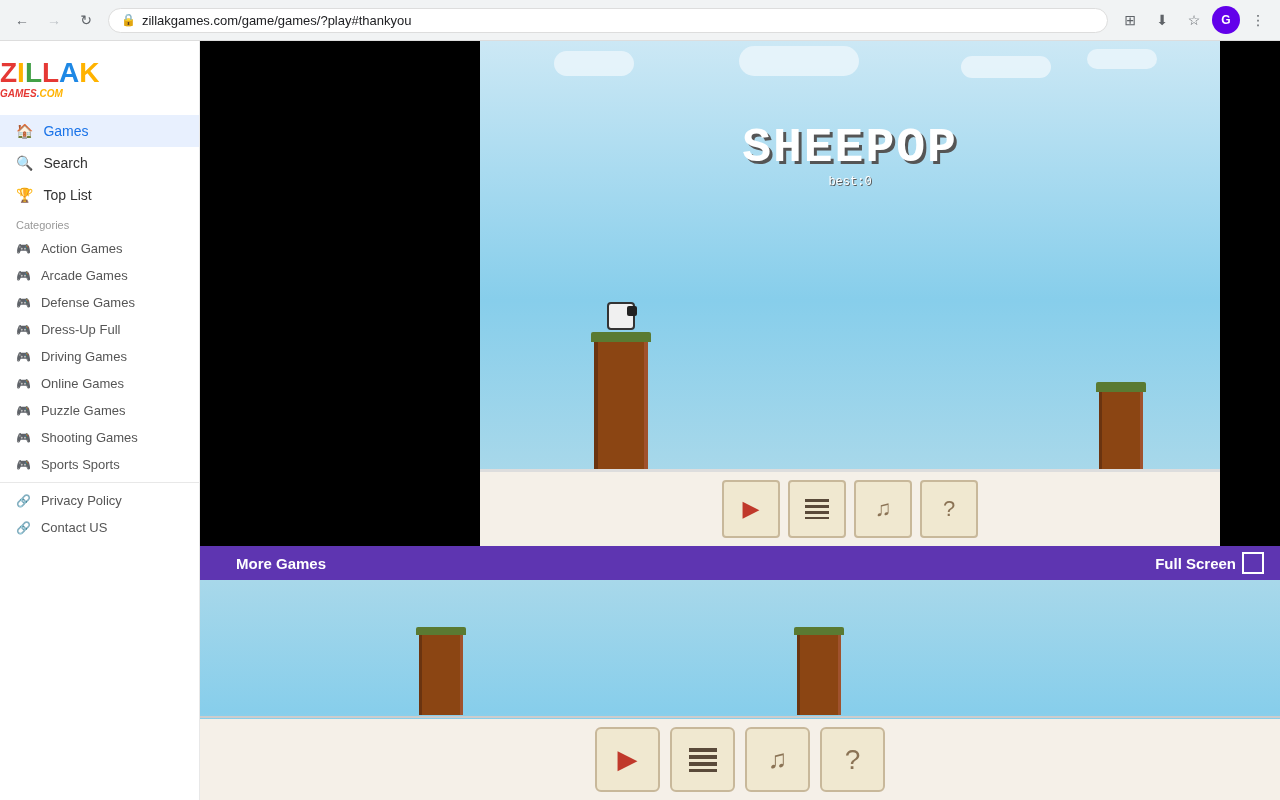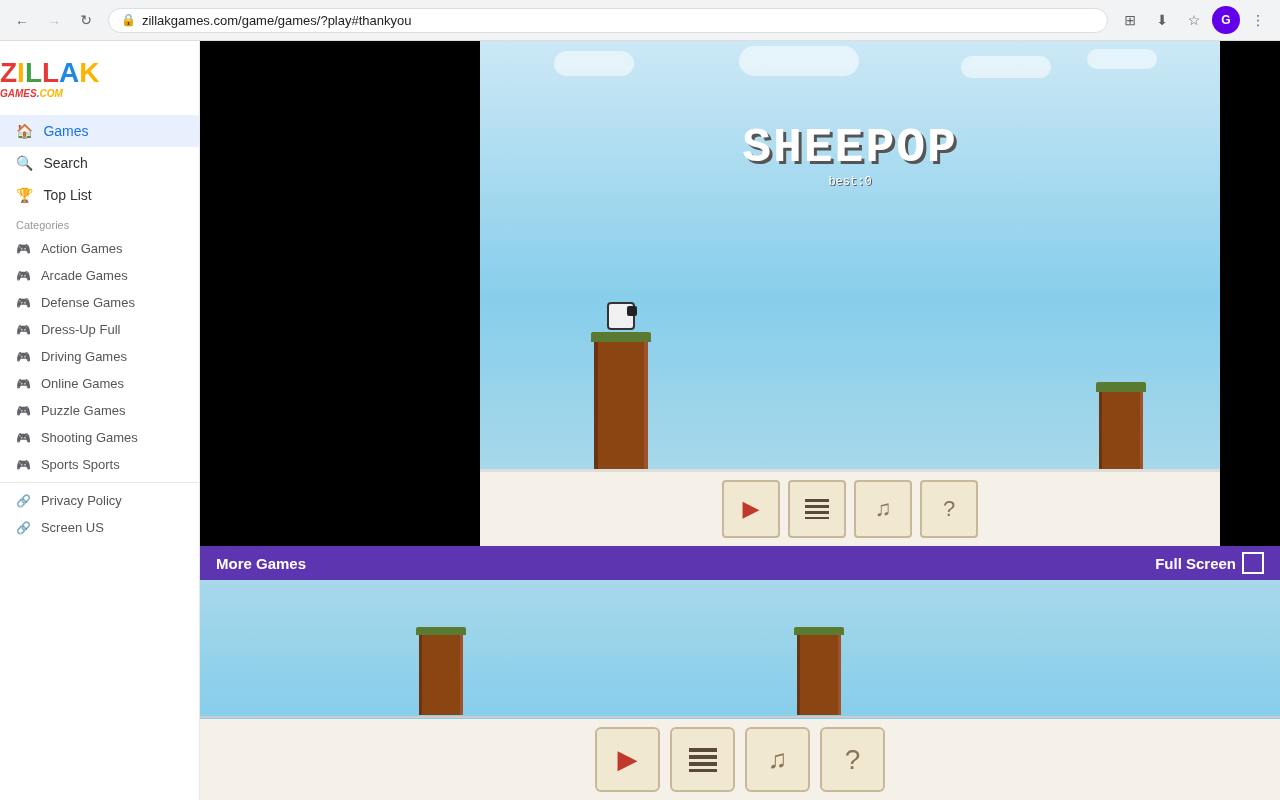--- a/index.html
+++ b/index.html
@@ -174,21 +174,21 @@
     .ctrl-help { color: #8b7355; }
 
     
     .game-bottom-bar {
       background: #5e35b1;
       display: flex; align-items: center; padding: 6px 16px;
       flex-shrink: 0;
     }
     .more-games-btn {
       color: #fff; font-size: 15px; font-weight: bold; cursor: pointer;
-      text-decoration: none; margin-right: auto;
+      text-decoration: none; margin-right: auto; margin-left: 20px;
     }
     .fullscreen-btn {
       color: #fff; font-size: 15px; font-weight: bold; cursor: pointer;
       display: flex; align-items: center; gap: 6px;
     }
 
     
     .game-bottom-preview {
       background: #87ceeb; position: relative; height: 220px;
       overflow: hidden; flex-shrink: 0;
@@ -304,21 +304,21 @@
     </div>
 
     <div class="sidebar-divider"></div>
 
     <div class="category-item">
       <span class="cat-icon">🔗</span>
       <span>Privacy Policy</span>
     </div>
     <div class="category-item">
       <span class="cat-icon">🔗</span>
-      <span>Screen US</span>
+      <span>Contact US</span>
     </div>
   </div>
 
   <div class="content-area">
 
 
     <div class="game-outer">
 
       <div class="game-frame-container" style="background:#000;"></div>
 

